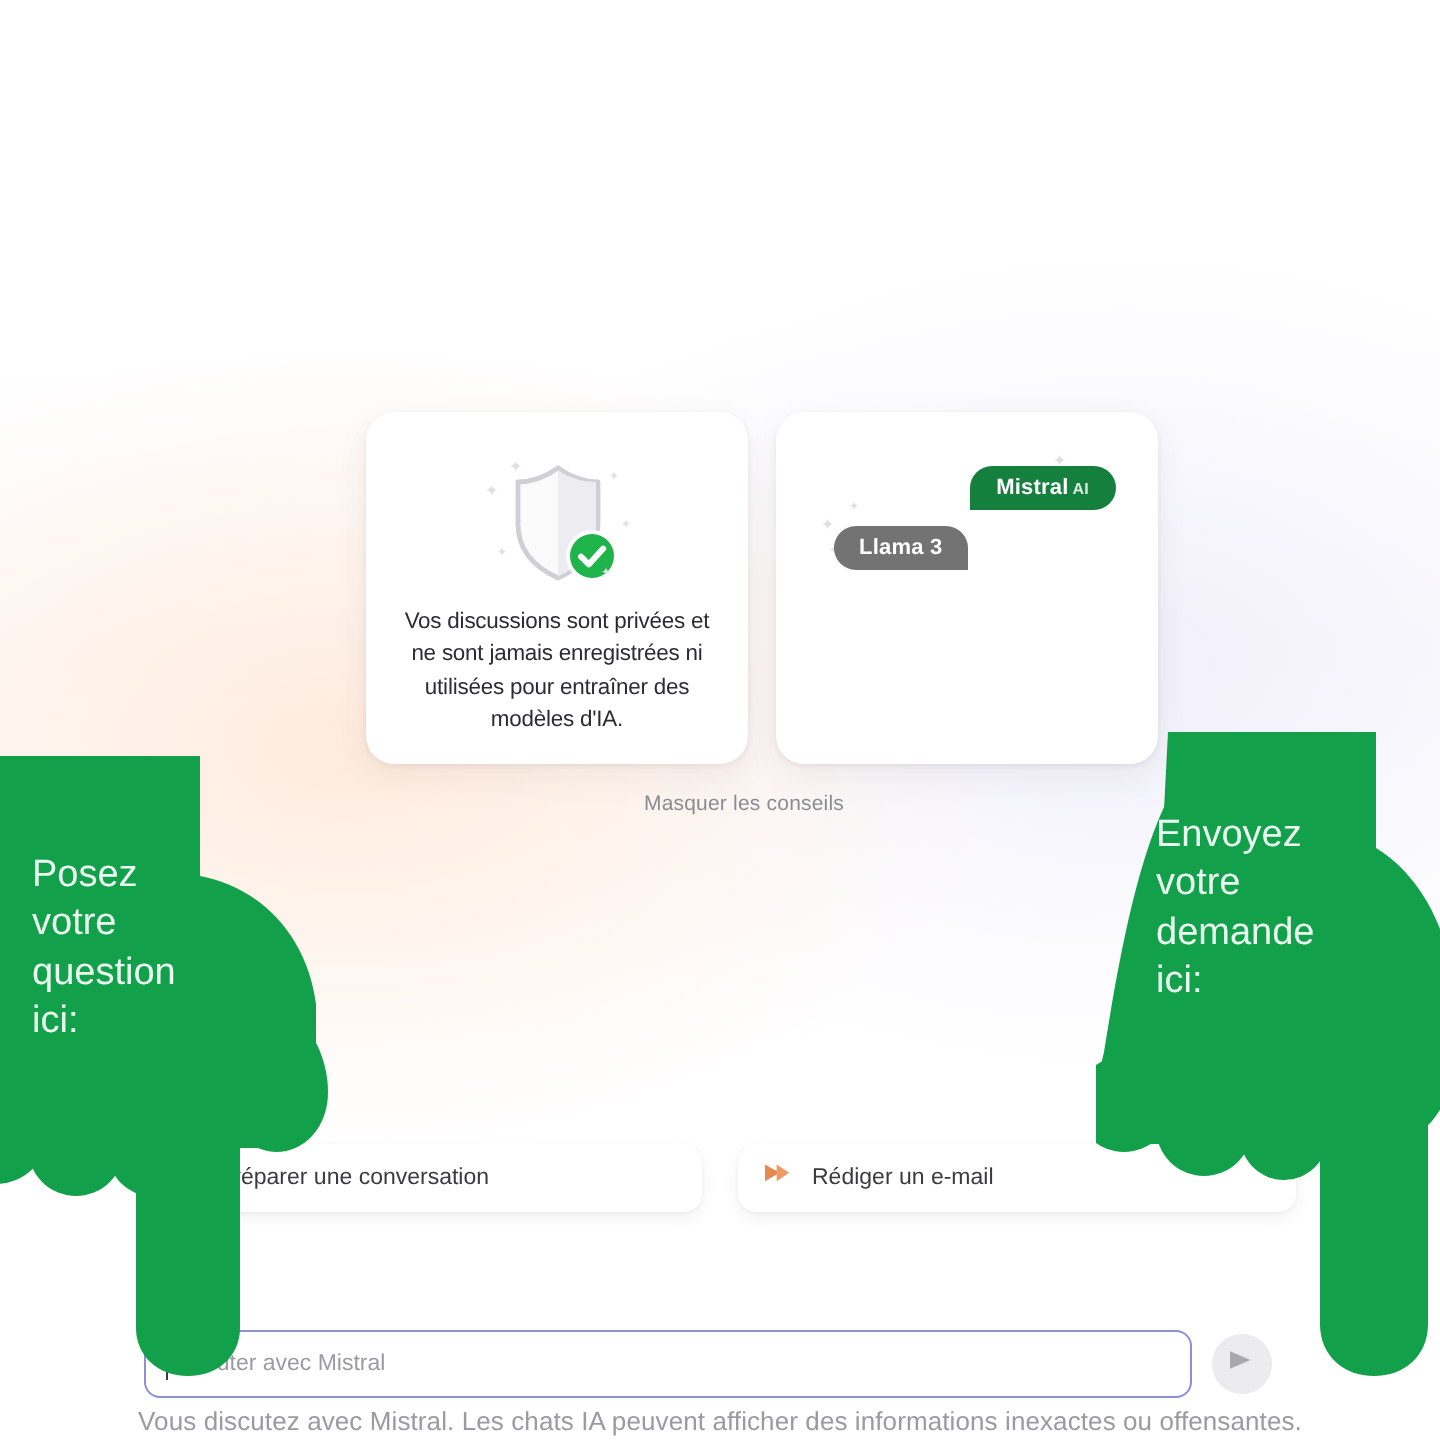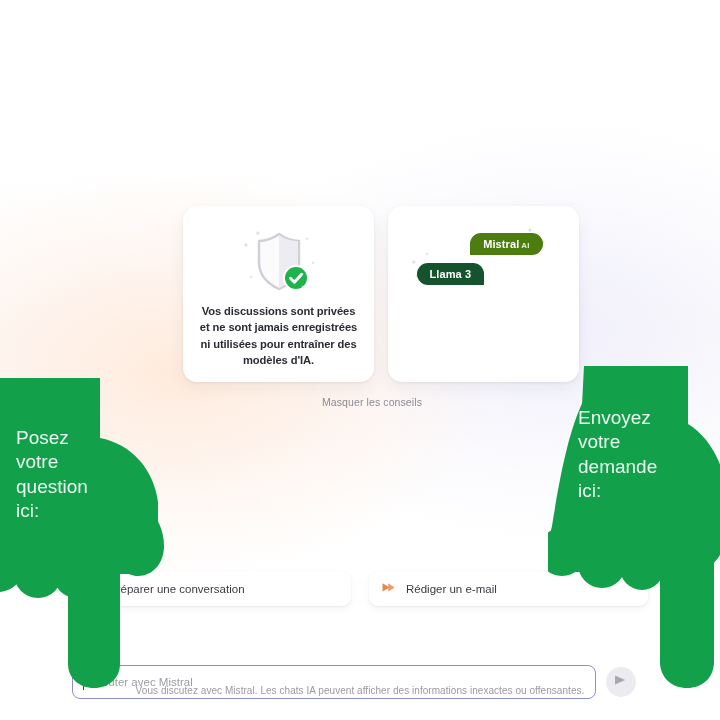--- a/index.html
+++ b/index.html
@@ -54,21 +54,21 @@
     height: 86px;
     width: 100%;
     position: relative;
     display: flex;
     align-items: center;
     justify-content: center;
   }
   .card-text {
     font-size: 11.2px;
     line-height: 1.45;
-    font-weight: bold;
+    font-weight: normal;
     color: #2b2b33;
     text-align: center;
     letter-spacing: -0.1px;
     padding: 0 2px;
   }
 
   
   .shield-wrap { position: relative; width: 76px; height: 72px; }
   .sparkle {
     position: absolute;
@@ -85,27 +85,27 @@
     border-radius: 999px;
     color: #ffffff;
     font-weight: bold;
     font-size: 11px;
     padding: 5px 13px;
     white-space: nowrap;
     letter-spacing: 0.1px;
   }
   .badge .sub { font-size: 8px; opacity: 0.85; margin-left: 2px; }
   .badge-mistral {
-    background: #4d7c0f;
-    right: 16px;
+    background: #15803d;
+    right: 1px;
     top: 8px;
     border-bottom-left-radius: 6px;
   }
   .badge-llama {
-    background: #14532d;
+    background: #737373;
     left: 8px;
     top: 38px;
     border-bottom-right-radius: 6px;
   }
 
   
   .hide-tips {
     position: absolute;
     left: 0; right: 0;
     top: 396px;
@@ -188,23 +188,23 @@
     align-items: center;
     justify-content: center;
     cursor: pointer;
     flex: 0 0 auto;
   }
 
   
   .disclaimer {
     position: absolute;
     left: 0; right: 0;
-    top: 685px;
+    top: 703px;
     text-align: center;
-    font-size: 10px;
+    font-size: 13px;
     color: #9a9aa2;
     letter-spacing: 0.05px;
   }
 
   
   .hand {
     position: absolute;
     pointer-events: none;
   }
   .hand svg { display: block; }

